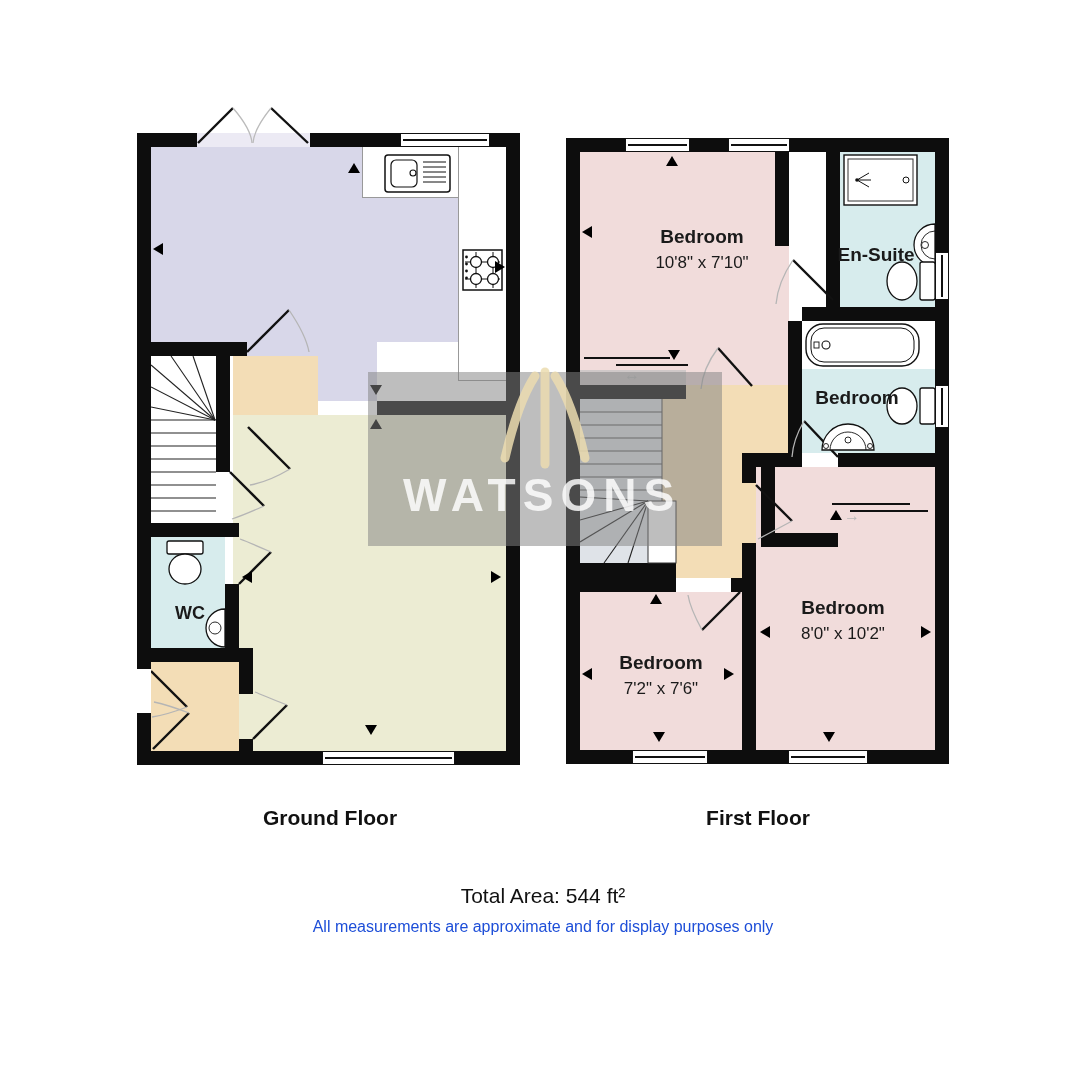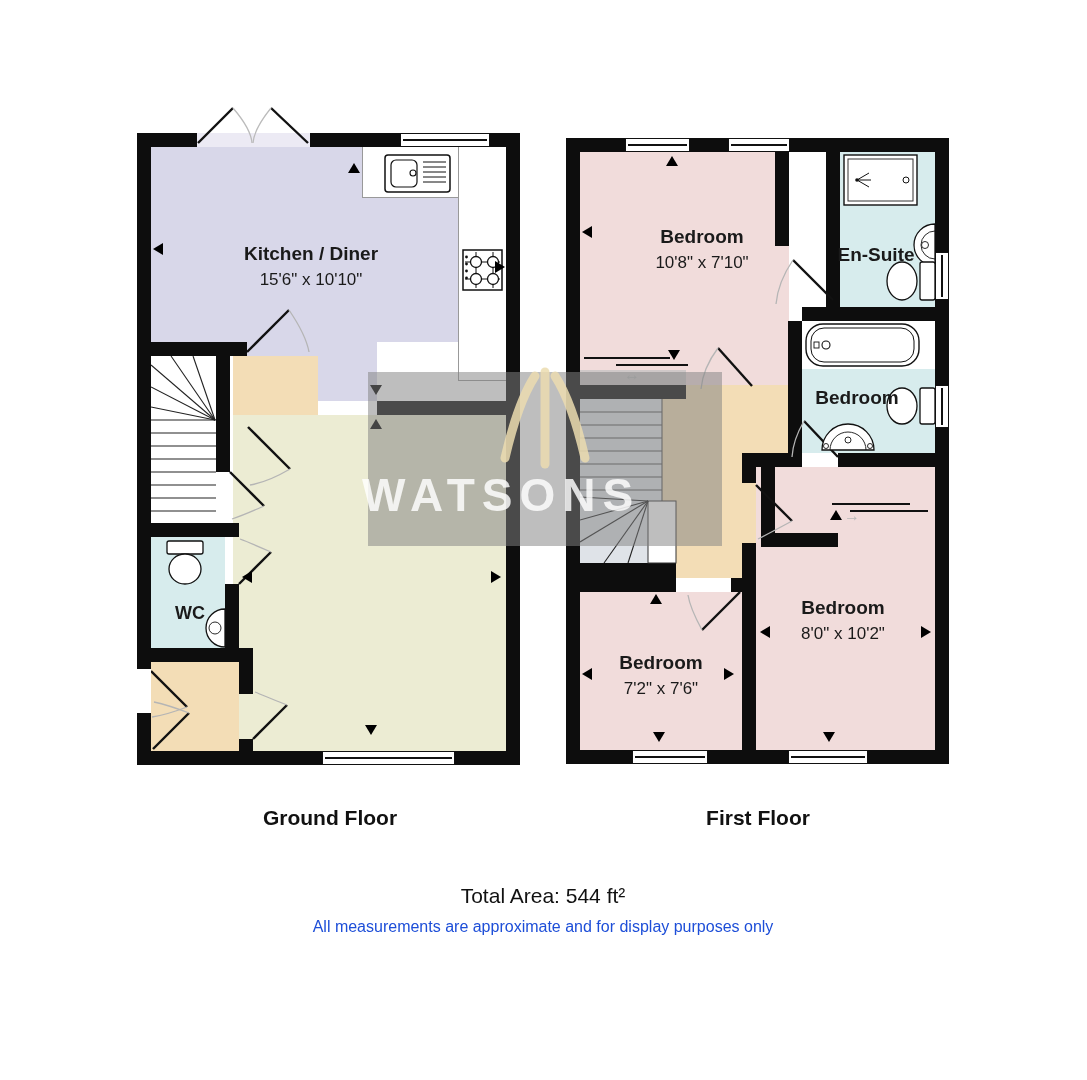--- a/index.html
+++ b/index.html
@@ -18,21 +18,21 @@
   .tl{border-top:6px solid transparent;border-bottom:6px solid transparent;border-right:10px solid #000;}
   .tr{border-top:6px solid transparent;border-bottom:6px solid transparent;border-left:10px solid #000;}
   .room-label{position:absolute;transform:translate(-50%,-50%);text-align:center;color:#1a1a1a;
               font-weight:bold;font-size:19px;line-height:1.4;white-space:nowrap;}
   .room-label .dims{display:block;font-weight:normal;font-size:17px;}
   .slide-arrow{position:absolute;color:#b9b9b9;font-size:16px;font-weight:bold;}
   .caption{position:absolute;transform:translateX(-50%);font-weight:bold;font-size:21px;color:#111;}
   .svgfix{position:absolute;pointer-events:none;}
   #wm-band{position:absolute;left:368px;top:372px;width:354px;height:174px;
            background:rgba(130,130,130,0.52);}
-  #wm-text{position:absolute;left:362px;top:468px;width:360px;
+  #wm-text{position:absolute;left:362px;top:468px;width:360px;text-align:center;
            font-size:46px;font-weight:bold;letter-spacing:7px;color:rgba(255,255,255,0.82);}
   #total-area{position:absolute;left:543px;top:884px;transform:translateX(-50%);
               font-size:21px;color:#111;}
   #disclaimer{position:absolute;left:543px;top:918px;transform:translateX(-50%);
               font-size:16px;color:#1d4ed8;}
 </style>
 </head>
 <body>
 
 <div id="canvas">
@@ -153,24 +153,20 @@
 
     <div class="tri tu" style="left:197px;top:16px;"></div>
     <div class="tri tl" style="left:2px;top:96px;"></div>
     <div class="tri tr" style="left:344px;top:114px;"></div>
     <div class="tri td" style="left:219px;top:238px;"></div>
     <div class="tri tu" style="left:219px;top:272px;"></div>
     <div class="tri tl" style="left:91px;top:424px;"></div>
     <div class="tri tr" style="left:340px;top:424px;"></div>
     <div class="tri td" style="left:214px;top:578px;"></div>
 
-    <div class="room-label" style="left:160px;top:119px;">
-      <span>Kitchen / Diner</span>
-      <span class="dims">15'6" x 10'10"</span>
-    </div>
     <div class="room-label" style="left:39px;top:449px;font-size:18px;margin-top:18px;">
       <span>WC</span>
     </div>
   </div>
 
   <div class="plan" style="left:566px;top:138px;width:383px;height:626px;">
 
     <div class="room" style="left:0;top:0;width:209px;height:233px;background:#f1dcdb;"></div>
     <div class="room" style="left:0;top:218px;width:106px;height:15px;background:#cfc8c8;"></div>
     <div class="room" style="left:260px;top:0;width:95px;height:155px;background:#d7eced;"></div>

